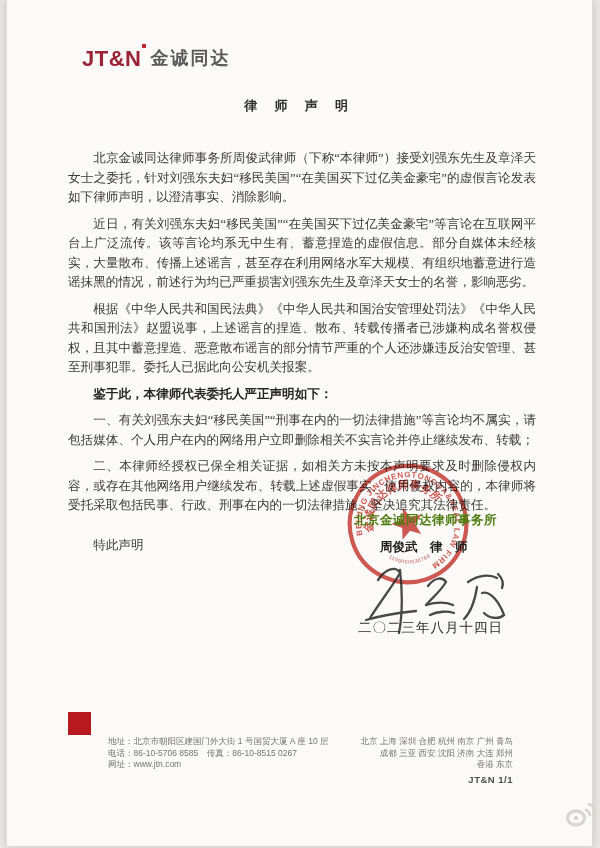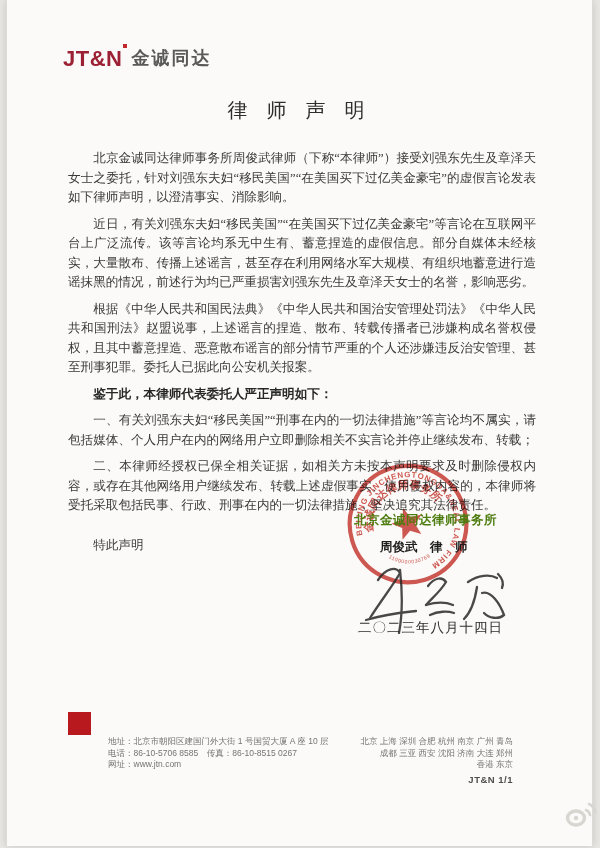--- a/index.html
+++ b/index.html
@@ -7,38 +7,38 @@
     width:600px;height:848px;position:relative;overflow:hidden;
     background:#e9e7e4;
     font-family:"Liberation Serif","DejaVu Serif",serif;
   }
   .paper{
     position:absolute;left:6px;right:7px;top:0;bottom:2px;
     background:#fbfaf8;
     box-shadow:0 0 8px rgba(0,0,0,.15);
   }
   
-  .logo{position:absolute;left:57px;top:44px;white-space:nowrap;}
+  .logo{position:absolute;left:76px;top:44px;white-space:nowrap;}
   .logo-en{
     font-family:"Liberation Sans","DejaVu Sans",sans-serif;
     font-weight:800;font-size:22px;color:#9c2134;letter-spacing:.5px;
   }
   .logo-dot{
     display:inline-block;width:4px;height:4px;background:#c1272d;
     vertical-align:18px;margin-left:1px;margin-right:4px;
   }
   .logo-cn{
     font-family:"Liberation Sans","DejaVu Sans",sans-serif;
     font-weight:600;font-size:18px;color:#5a5a5a;letter-spacing:2px;
     vertical-align:2px;
   }
   
   .doc-title{
     position:absolute;top:97px;left:0;right:0;margin:0;
-    text-align:center;font-size:20px;font-weight:normal;color:#2e2e2e;
+    text-align:center;font-size:13px;font-weight:bold;color:#2e2e2e;
     letter-spacing:7px;
   }
   
   .body-text{
     position:absolute;left:62px;right:57px;top:149px;
     font-size:12.6px;line-height:19.5px;color:#3a3a3a;
     text-align:justify;
   }
   .body-text p{margin:0 0 7px;text-indent:2em;}
   .body-text p.bold{font-weight:bold;color:#262626;}

